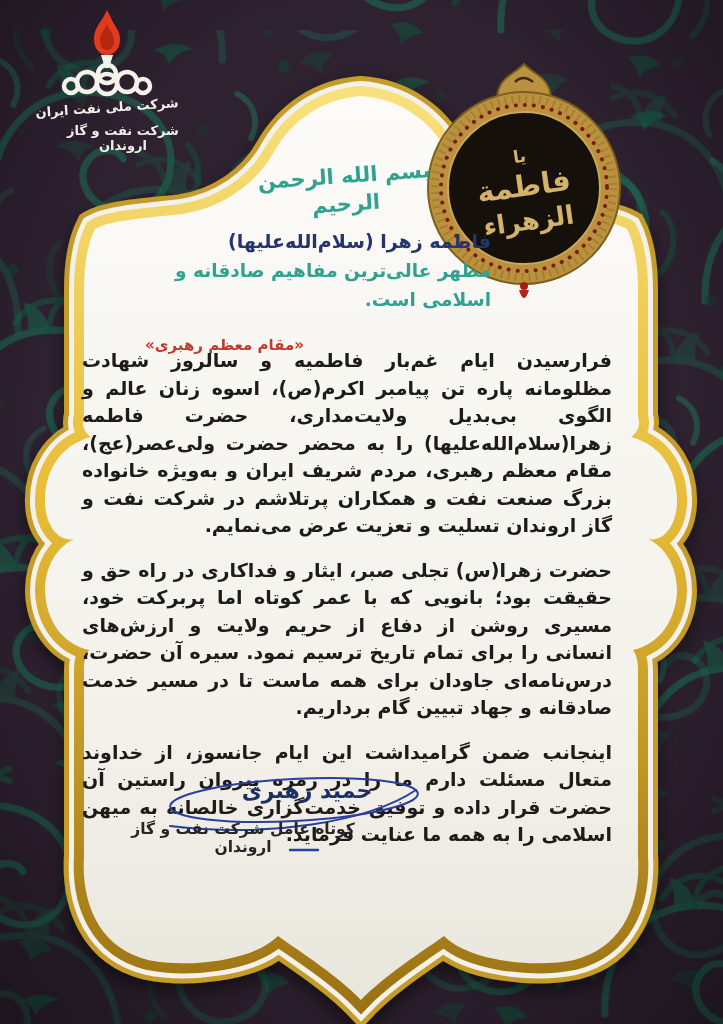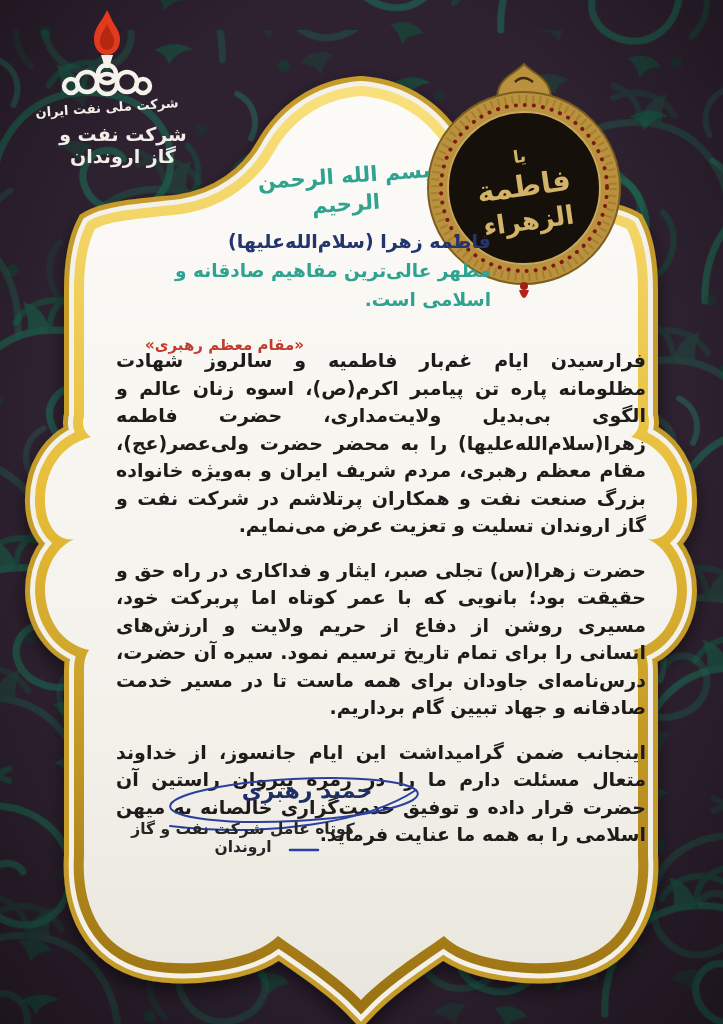--- a/index.html
+++ b/index.html
@@ -5,35 +5,35 @@
   html,body{margin:0;padding:0;background:#1c1420;}
   .stage{
     position:relative;width:723px;height:1024px;overflow:hidden;
     font-family:"DejaVu Sans",sans-serif;background:#2e2130;
   }
   .stage svg{display:block;}
   .abs{position:absolute;}
   
   .logo{left:14px;top:8px;width:186px;text-align:center;color:#f3efe8;}
   .logo .l1{font-size:13px;font-weight:bold;transform:rotate(-4deg);margin-top:2px;letter-spacing:0;}
-  .logo .l2{font-size:19px;font-weight:bold;margin-top:8px;margin-left:32px;}
+  .logo .l2{font-size:13px;font-weight:bold;margin-top:8px;margin-left:32px;}
   
   .bismillah{
     left:250px;top:146px;width:190px;height:88px;
     display:flex;align-items:center;justify-content:center;text-align:center;
     color:#2fa390;font-size:21px;font-weight:bold;line-height:1.35;
     transform:rotate(-4deg);direction:rtl;
   }
   
   .header{left:145px;top:226px;width:346px;direction:rtl;}
   .header .h1{color:#24356e;font-size:19px;font-weight:bold;text-align:right;line-height:30px;}
   .header .h2{color:#2fa390;font-size:18.5px;font-weight:bold;text-align:right;line-height:29px;}
   .header .h3{color:#c23b2e;font-size:15px;font-weight:bold;text-align:left;margin-top:22px;}
   
-  .bodytext{left:116px;top:347px;width:530px;direction:rtl;color:#1d1c1a;}
+  .bodytext{left:82px;top:347px;width:530px;direction:rtl;color:#1d1c1a;}
   .bodytext p{margin:0 0 17px 0;font-size:19px;font-weight:bold;line-height:27.5px;text-align:justify;}
   
   .sig{left:118px;top:758px;width:336px;height:112px;}
   .sig .flourish{position:absolute;left:0;top:0;}
   .sig .name{position:absolute;left:108px;top:20px;width:162px;text-align:center;
     color:#1e2f66;font-size:22px;font-weight:bold;direction:rtl;}
   .sig .role{position:absolute;left:6px;top:62px;width:238px;text-align:center;
     color:#262626;font-size:15.5px;font-weight:bold;direction:rtl;}
 </style>
 </head>

